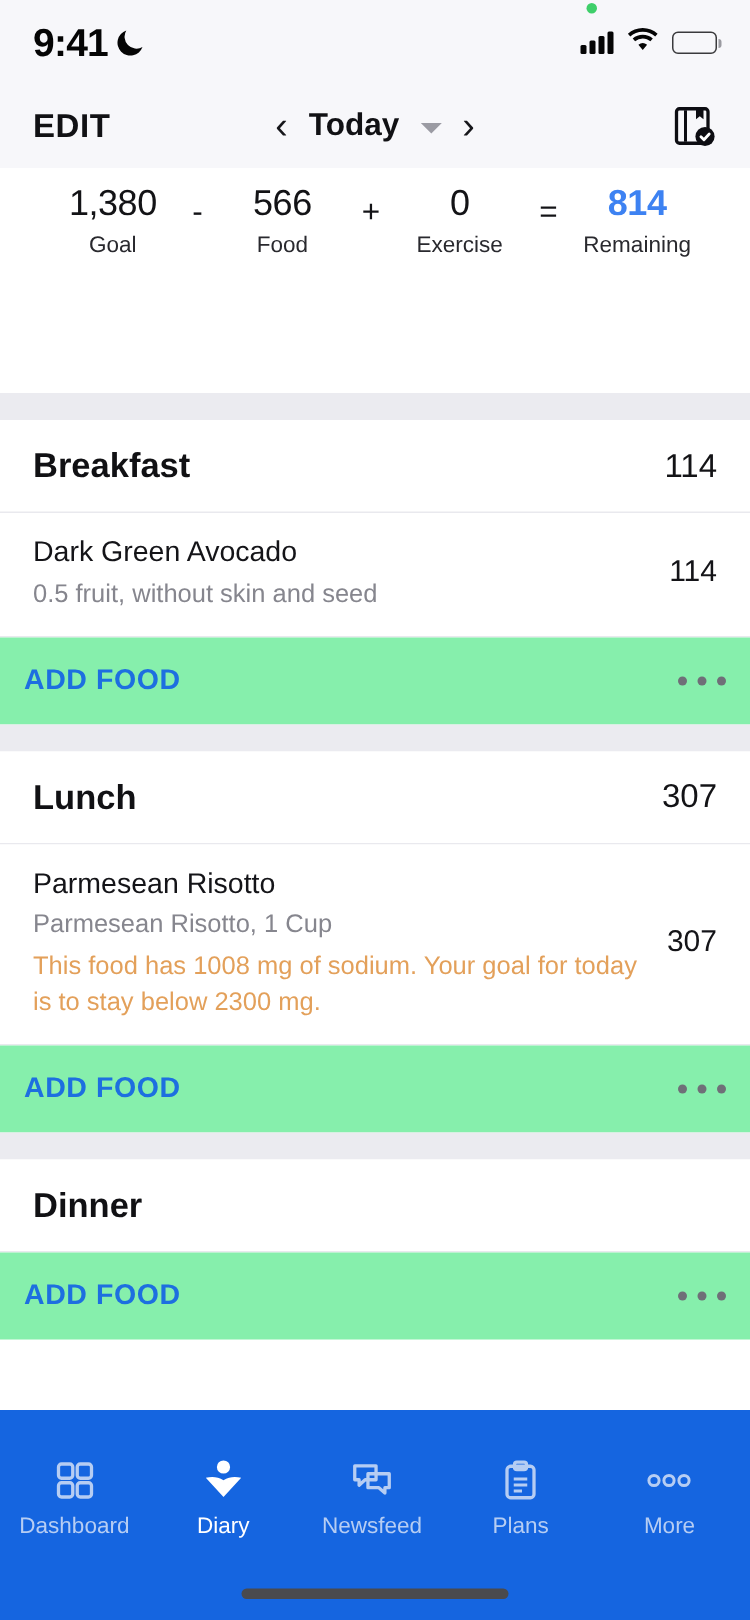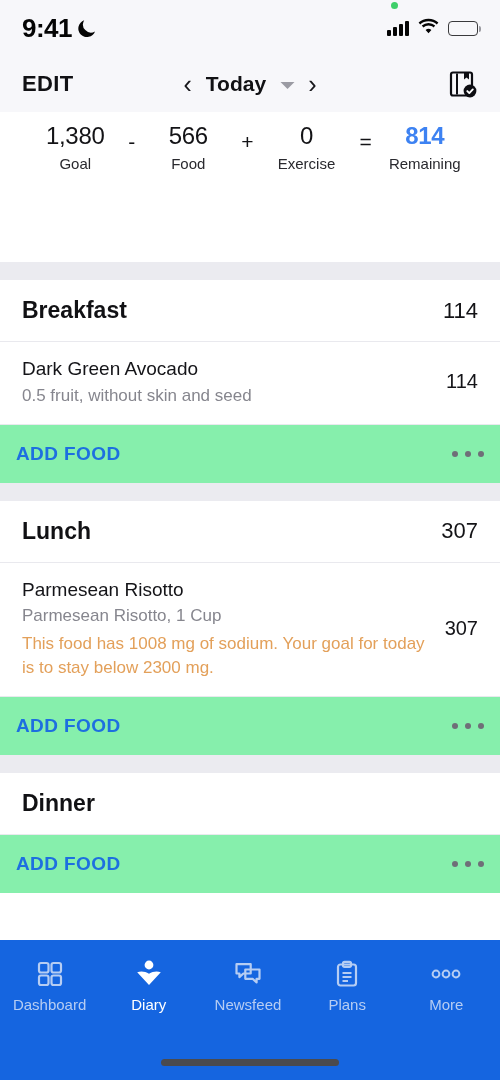--- a/index.html
+++ b/index.html
@@ -154,21 +154,21 @@
     width: 500px; height: 140px;
     overflow: hidden;
   }
   .tabbar-bg {
     position: absolute; bottom: 0; left: -70px;
     width: 640px; height: 260px;
     background: #1565e0;
     border-radius: 50% 50% 0 0 / 34% 34% 0 0;
   }
   .tabs {
-    position: absolute; bottom: 17px; left: 0; width: 496px; height: 120px;
+    position: absolute; bottom: 4px; left: 0; width: 496px; height: 120px;
     display: flex; align-items: flex-start; justify-content: space-around;
     padding-top: 16px;
   }
   .tab {
     display: flex; flex-direction: column; align-items: center; gap: 7px;
     width: 92px; cursor: pointer;
   }
   .tab-ico { height: 30px; display:flex; align-items:center; justify-content:center; }
   .tab-lbl { font-size: 15px; color: #b6cdf3; }
   .tab.active .tab-lbl { color: #ffffff; font-weight: 400; }

